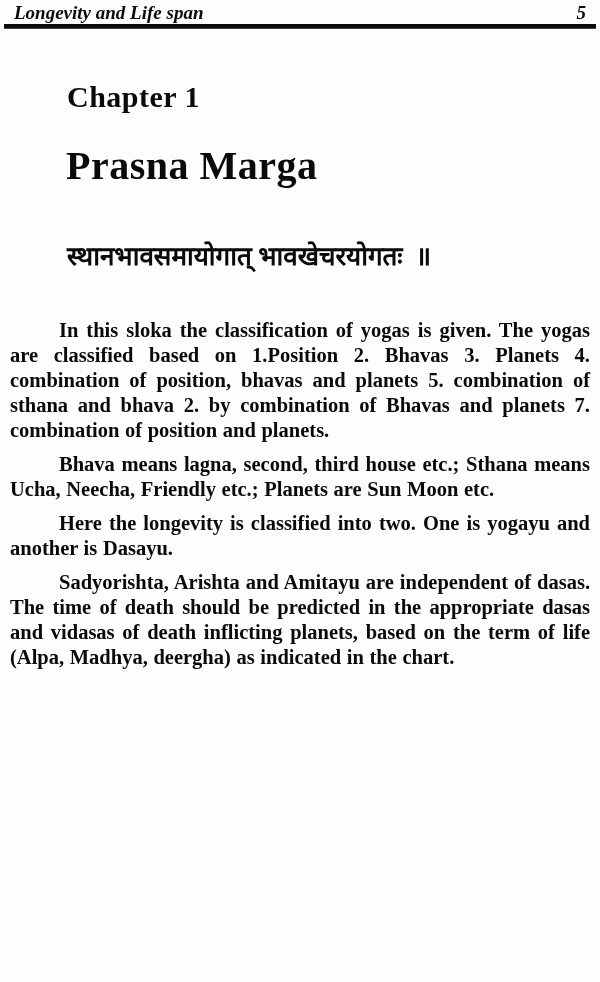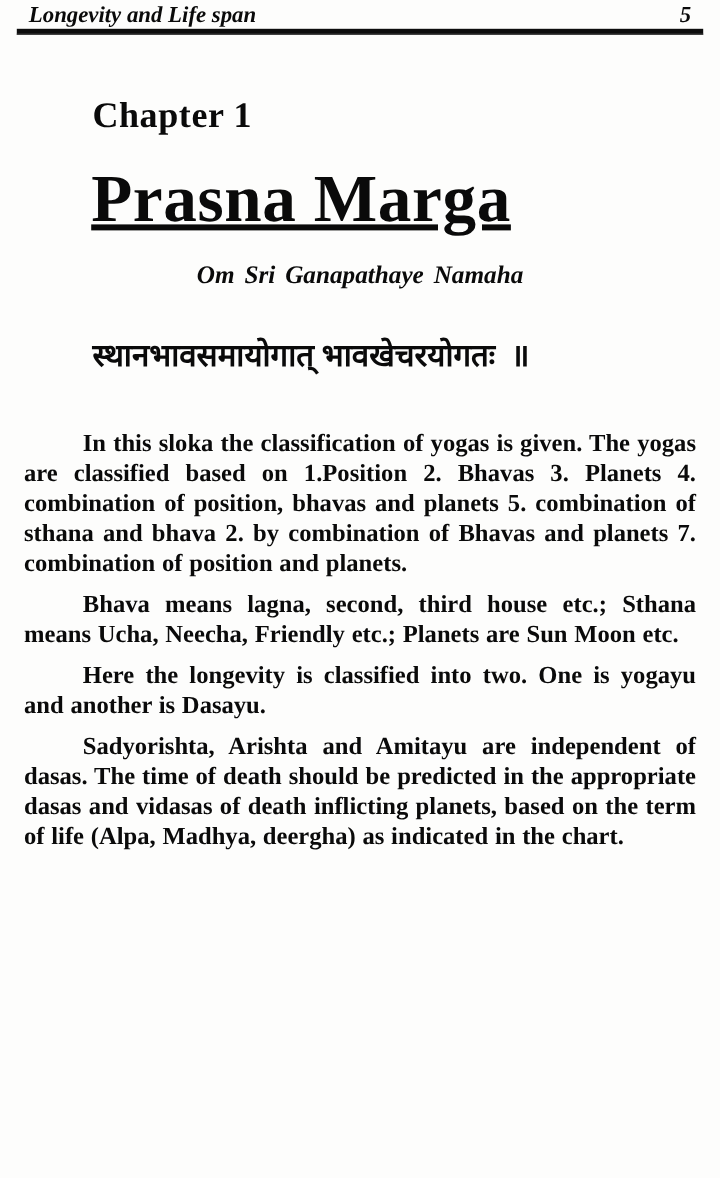--- a/index.html
+++ b/index.html
@@ -7,21 +7,21 @@
     padding: 0;
     width: 600px;
     height: 982px;
     background: #ffffff;
     overflow: hidden;
   }
   .page {
     width: 600px;
     height: 982px;
     box-sizing: border-box;
-    padding: 0 20px;
+    padding: 0 10px;
     background: #fdfdfc;
     color: #0a0a0a;
     font-family: "Liberation Serif", "DejaVu Serif", serif;
     font-weight: bold;
   }
   
   .running-header {
     display: flex;
     justify-content: space-between;
     align-items: baseline;
@@ -38,24 +38,23 @@
   }
   
   .chapter-label {
     margin: 52px 0 16px 57px;
     font-size: 30px;
     line-height: 32px;
     letter-spacing: 0.5px;
   }
   .book-title {
     margin: 28px 0 13px 56px;
-    font-size: 56px;
+    font-size: 40px;
     line-height: 50px;
     letter-spacing: 0.5px;
-    text-decoration: underline;
   }
   .invocation {
     margin-top: 26px;
     text-align: center;
     font-style: italic;
     font-size: 21px;
     line-height: 25px;
     word-spacing: 3px;
   }
   
@@ -97,21 +96,20 @@
   <div class="running-header">
     <span>Longevity and Life span</span>
     <span>5</span>
   </div>
   <div class="header-rule"></div>
 
   <div class="chapter-label">Chapter 1</div>
 
   <div class="book-title">Prasna Marga</div>
 
-  <div class="invocation">Om Sri Ganapathaye Namaha</div>
 
 
   <div class="verse verse-1">
     <div class="verse-line">स्थानभावसमायोगात् भावखेचरयोगतः  ॥</div>
   </div>
 
   <p class="para">In this sloka the classification of yogas is given. The yogas are classified based on 1.Position 2. Bhavas 3. Planets 4. combination of position, bhavas and planets 5. combination of sthana and bhava 2. by combination of Bhavas and planets 7. combination of position and planets.</p>
 
   <p class="para">Bhava means lagna, second, third house etc.;  Sthana means Ucha, Neecha, Friendly etc.;  Planets are Sun Moon etc.</p>
 

